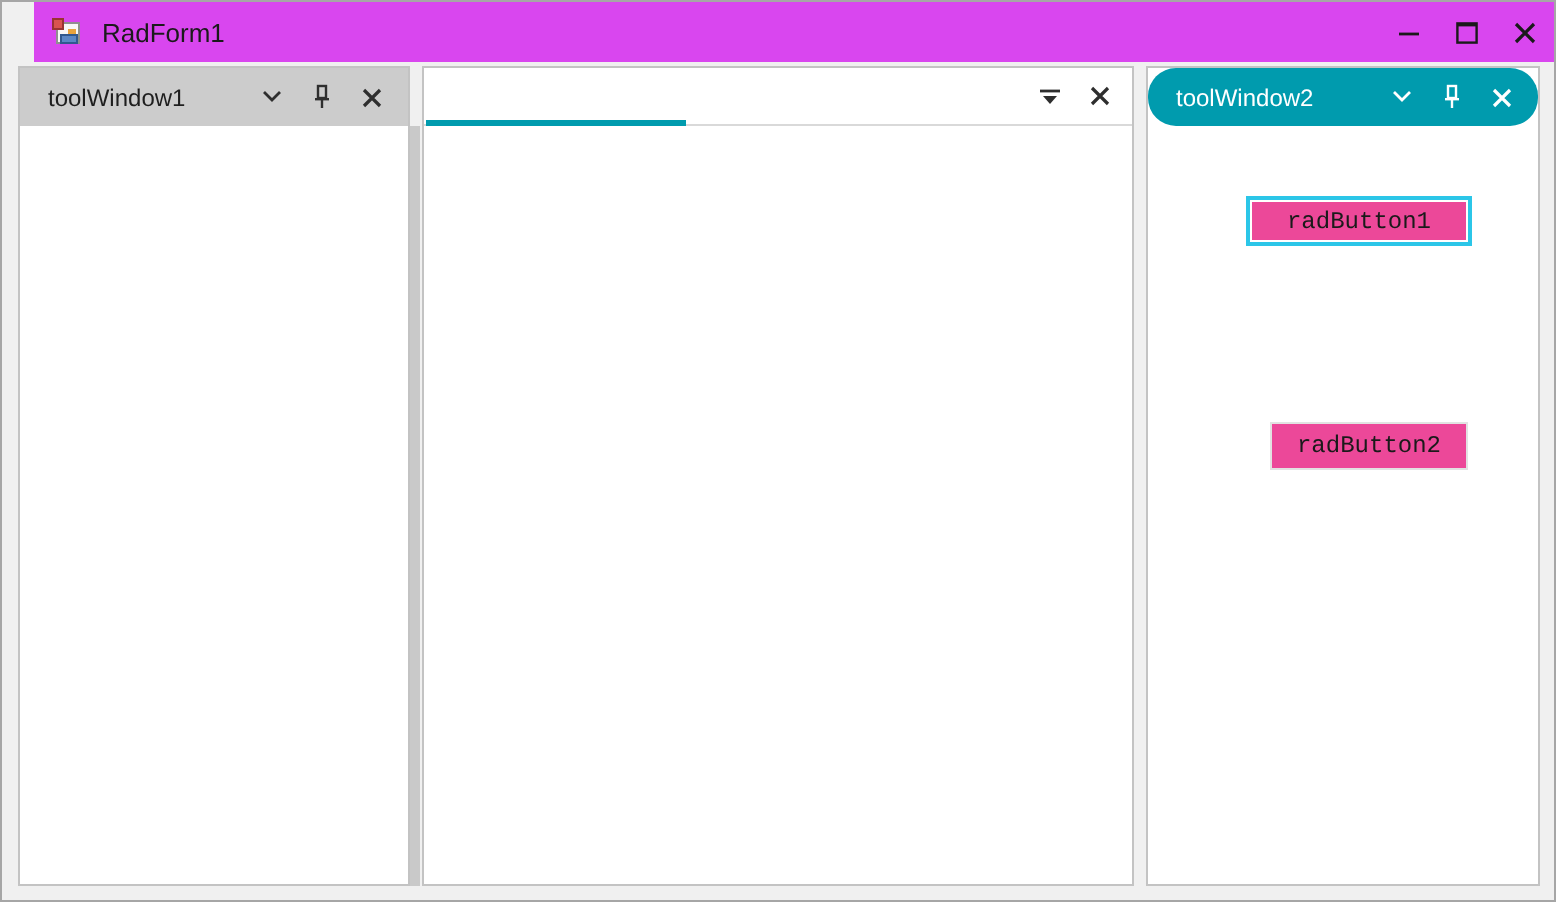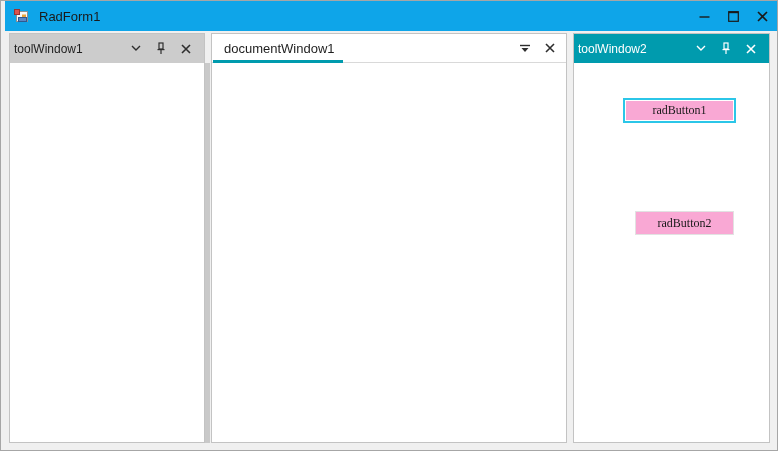--- a/index.html
+++ b/index.html
@@ -10,22 +10,22 @@
   }
   .window {
     position: relative;
     width: 778px; height: 451px;
     background: #f0f0f0;
     border: 1px solid #a6a6a6;
     overflow: hidden;
   }
   
   .titlebar {
-    position: absolute; left: 4px; top: 0; right: 0; height: 30px;
-    background: #0ea5e9;
+    position: absolute; left: 16px; top: 0; right: 0; height: 30px;
+    background: #d946ef;
     display: flex; align-items: center;
   }
   .app-icon { width: 16px; height: 16px; margin-left: 8px; flex: 0 0 auto; }
   .title-text {
     margin-left: 10px;
     font-size: 13px; color: #1a1a1a;
     white-space: nowrap;
   }
   .titlebar-spacer { flex: 1 1 auto; }
   .caption-btn {
@@ -40,25 +40,25 @@
     background: #ffffff;
     border: 1px solid #c3c3c3;
   }
   .panel-toolwindow1 { left: 8px;   top: 32px; width: 196px; height: 410px; }
   .panel-document    { left: 210px; top: 32px; width: 356px; height: 410px; }
   .panel-toolwindow2 { left: 572px; top: 32px; width: 197px; height: 410px; }
 
   .tool-header {
     height: 29px;
     display: flex; align-items: center;
-    padding: 0 6px 0 4px;
+    padding: 0 6px 0 14px;
     font-size: 12px;
   }
   .tool-header.inactive { background: #cccccc; color: #1e1e1e; }
-  .tool-header.active   { background: #009bae; color: #ffffff; }
+  .tool-header.active   { background: #009bae; color: #ffffff; border-radius: 14px; }
   .tool-header .htitle { flex: 1 1 auto; white-space: nowrap; }
   .hicon {
     width: 25px; height: 29px;
     display: flex; align-items: center; justify-content: center;
   }
   .tool-header.inactive .hicon { color: #2e2e2e; }
   .tool-header.active   .hicon { color: #ffffff; }
   .tool-content { position: relative; width: 100%; height: calc(100% - 29px); background: #ffffff; }
 
   
@@ -88,23 +88,23 @@
   
   .splitter {
     position: absolute;
     left: 204px; top: 62px; width: 5px; height: 380px;
     background: #c9c9c9;
   }
 
   
   .rad-button {
     position: absolute;
-    background: #f9a8d4;
+    background: #ec4899;
     border: 1px solid #e2e2e2;
-    font-family: Liberation Serif, serif;
+    font-family: Liberation Mono, monospace;
     font-size: 12px; color: #1a1a1a;
     display: flex; align-items: center; justify-content: center;
     cursor: default;
   }
   .rad-button.focused {
     border: 2px solid #2bc6e8;
     box-shadow: inset 0 0 0 1px #ffffff;
   }
   #radButton1 { left: 49px; top: 35px;  width: 113px; height: 25px; }
   #radButton2 { left: 61px; top: 148px; width: 99px; height: 24px; }
@@ -164,21 +164,20 @@
       </span>
     </div>
     <div class="tool-content"></div>
   </div>
 
   <div class="splitter"></div>
 
   <div class="panel panel-document">
     <div class="doc-header">
       <div class="doc-tab">
-        <span>documentWindow1</span>
         <span class="doc-tab-underline"></span>
       </div>
       <span class="spacer"></span>
       <span class="hicon">
         <svg width="12" height="9" viewBox="0 0 12 9">
             <line x1="1" y1="1.5" x2="11" y2="1.5" stroke="currentColor" stroke-width="1.4"></line>
             <path d="M2.5 4 h7 L6 8 Z" fill="currentColor"></path>
           </svg>
       </span>
       <span class="hicon last">

